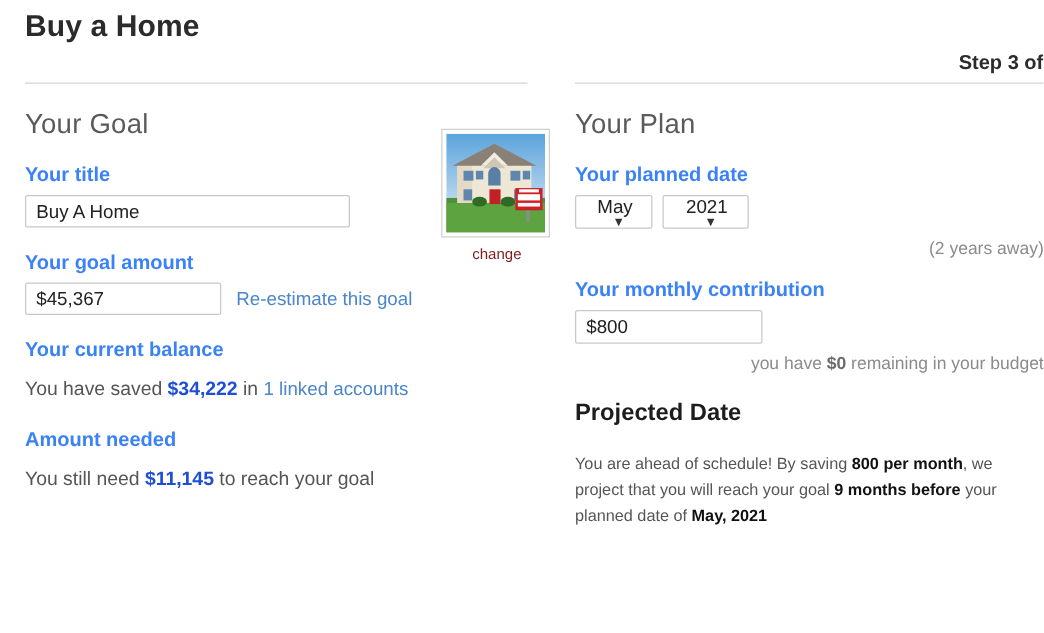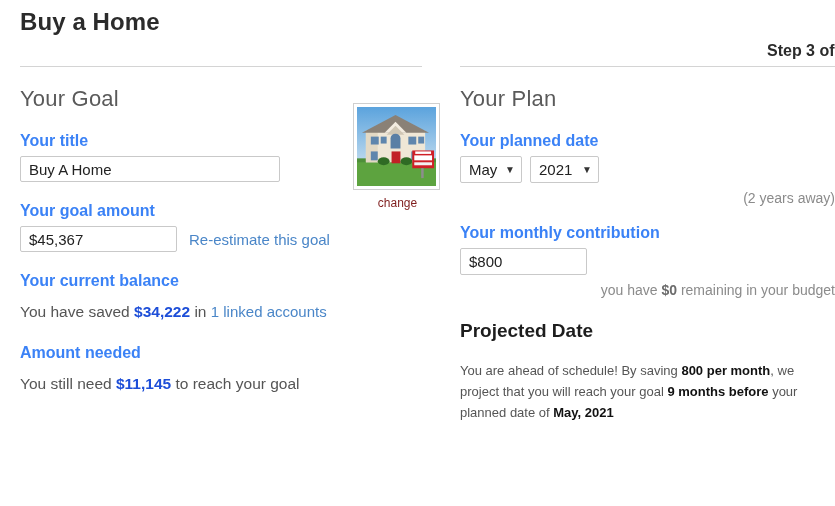--- a/index.html
+++ b/index.html
@@ -85,21 +85,21 @@
     border-radius: 2px;
     background: #ffffff;
     font-family: "Liberation Sans", sans-serif;
     font-size: 15px;
     color: #222222;
     padding: 5px 8px;
     outline: none;
   }
   #title-input { width: 260px; height: 26px; }
   #goal-amount-input { width: 157px; height: 26px; }
-  #contribution-input { width: 127px; height: 27px; }
+  #contribution-input { width: 150px; height: 27px; }
 
   .inline-row { display: flex; align-items: center; }
 
   .link {
     color: #4a86c8;
     font-size: 15px;
     text-decoration: none;
     cursor: pointer;
   }
 
@@ -158,20 +158,21 @@
     background: #ffffff;
     font-family: "Liberation Sans", sans-serif;
     font-size: 15px;
     color: #222222;
     padding: 0 6px 0 8px;
     display: flex;
     align-items: center;
     justify-content: space-between;
     cursor: pointer;
     user-select: none;
+    flex-direction: column;
   }
   #month-select { width: 62px; }
   #year-select  { width: 69px; }
   .caret { font-size: 10px; color: #333333; margin-left: 6px; line-height: 1; }
 
   .projected-heading {
     font-size: 19px;
     font-weight: 700;
     color: #1d1d1d;
     margin-top: 22px;

